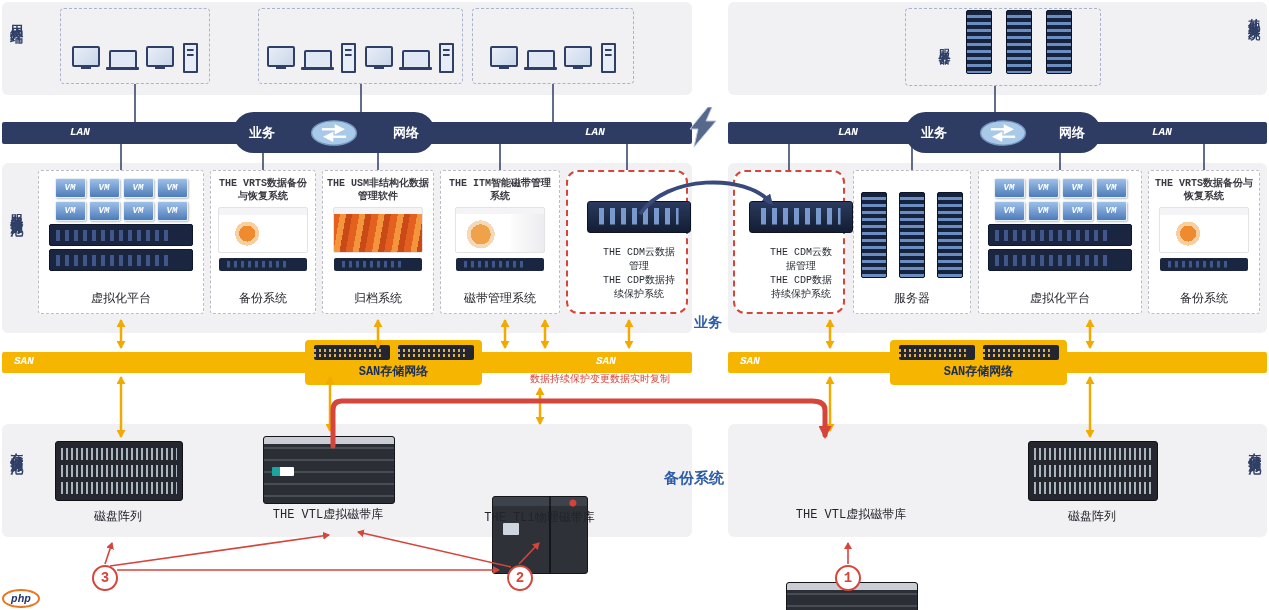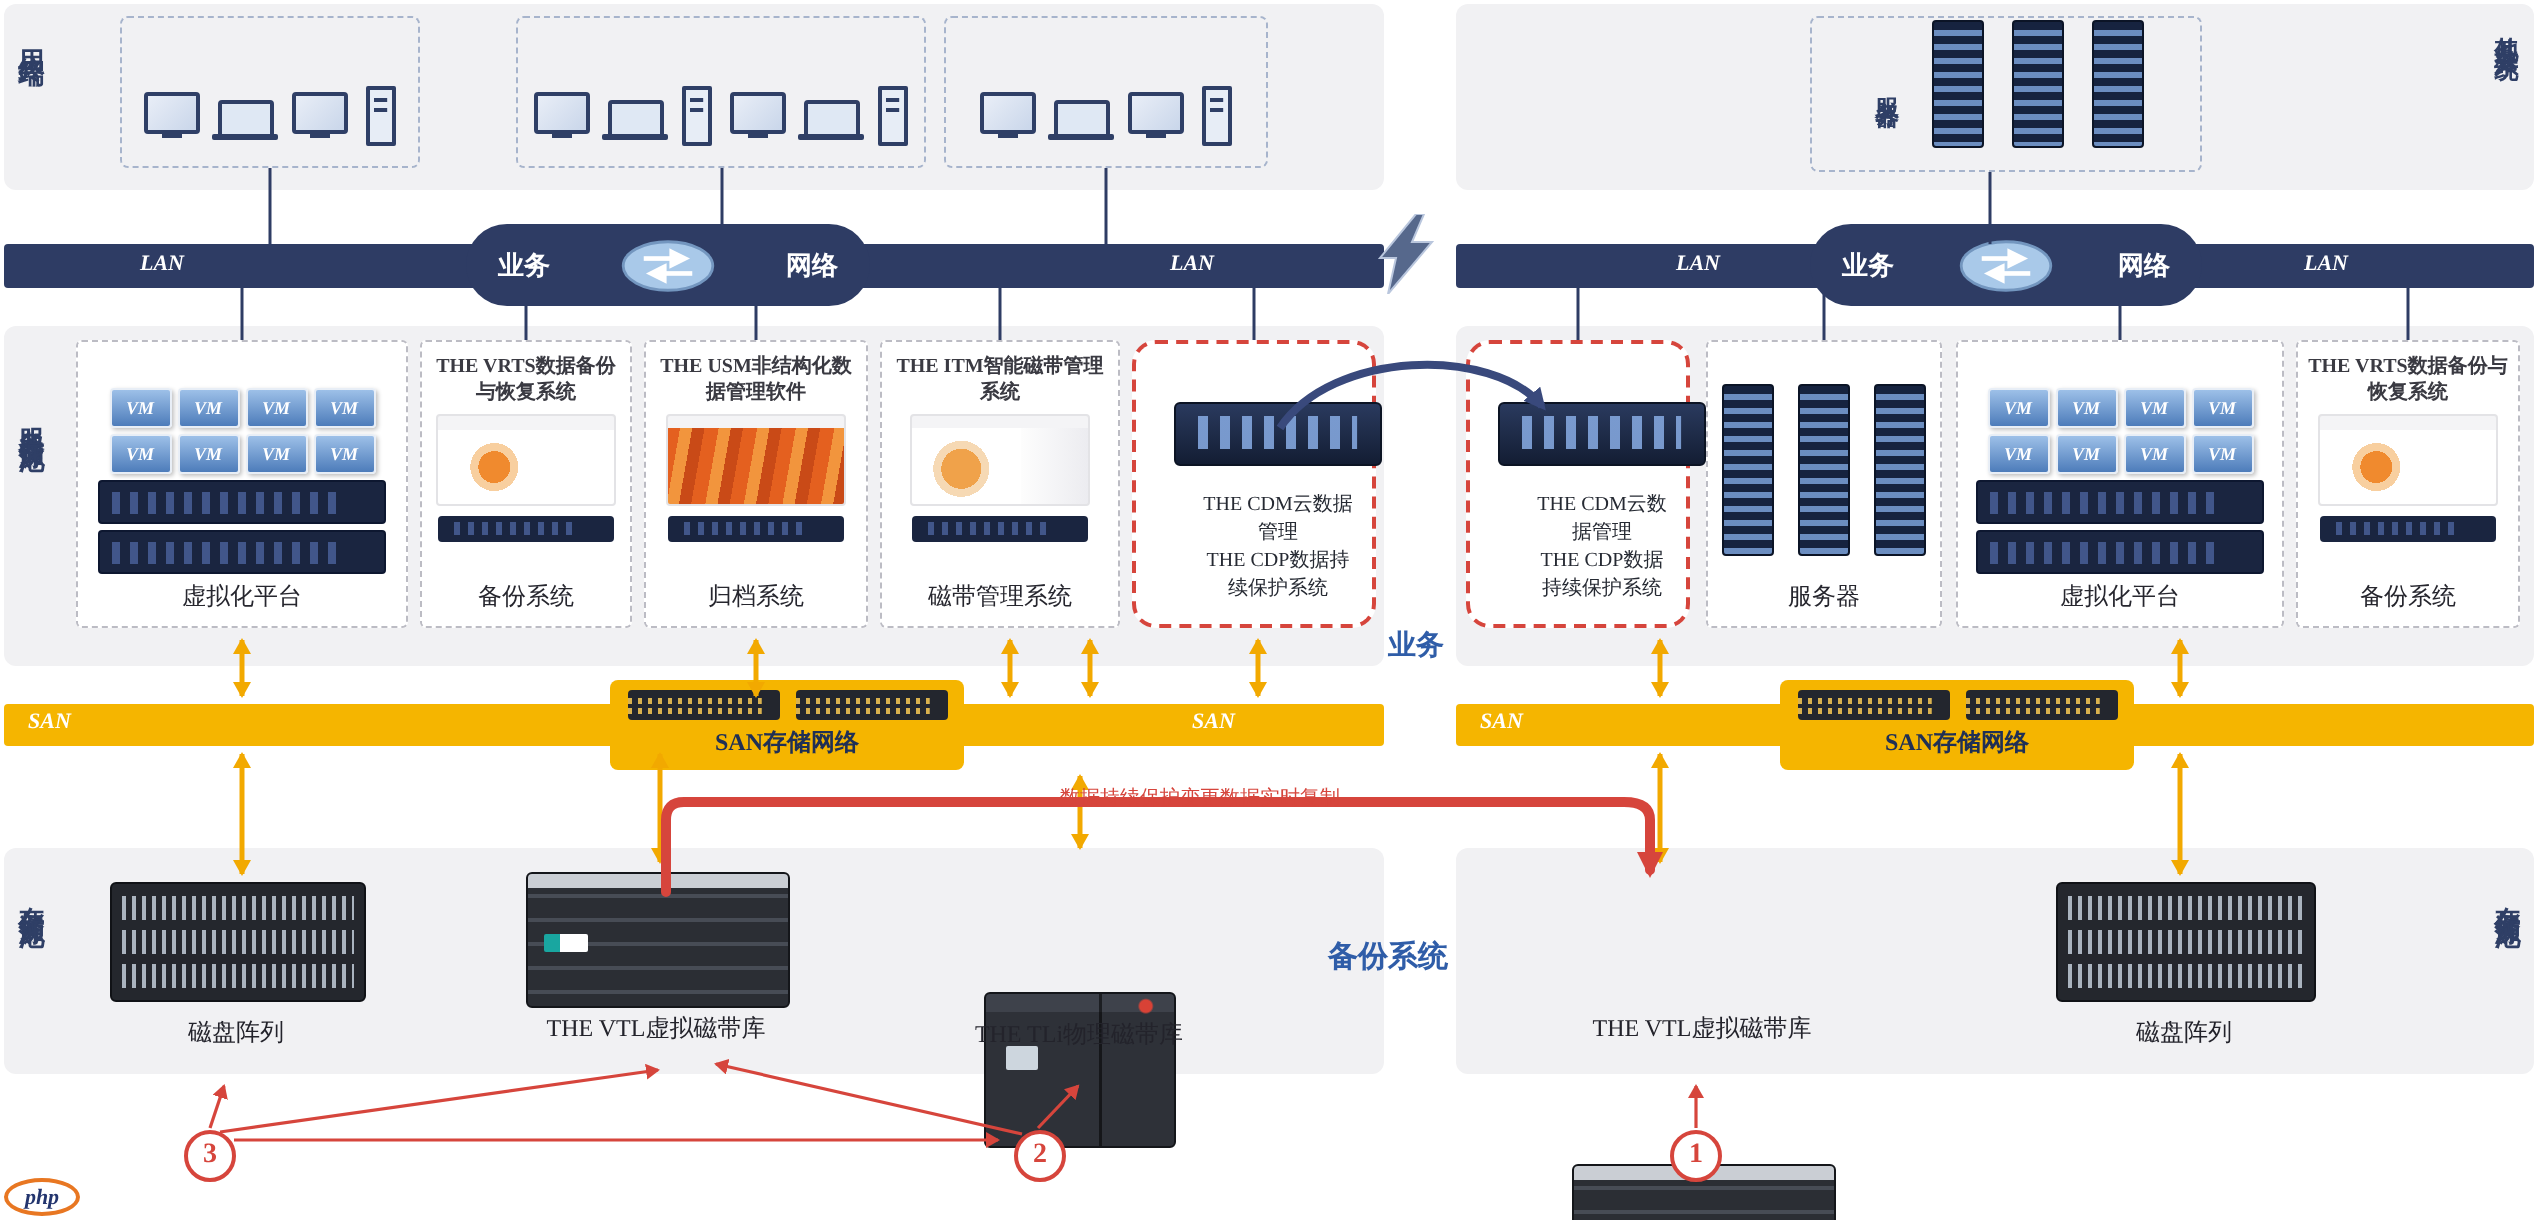--- a/index.html
+++ b/index.html
@@ -1,17 +1,17 @@
 <!DOCTYPE html>
 <html><head>
 <meta charset="utf-8">
 <style>
   html,body{margin:0;padding:0;background:#fff;}
   #stage{position:relative;width:1269px;height:610px;background:#fff;overflow:hidden;
-         font-family:Liberation Serif, serif;}
+         font-family:Liberation Mono, monospace;}
   .abs{position:absolute;}
   .panel{background:#f1f1f3;border-radius:6px;z-index:1;}
   .vlabel{position:absolute;writing-mode:vertical-lr;text-orientation:upright;color:#2f3f66;
           font-weight:bold;font-size:13px;letter-spacing:2px;line-height:1.1;z-index:2;}
   .cluster{border:1px dashed #a7b4cc;border-radius:4px;display:flex;align-items:flex-end;
            justify-content:center;gap:9px;padding-bottom:10px;z-index:2;box-sizing:border-box;}
   .ic-monitor{position:relative;width:24px;height:17px;border:2px solid #2f3f66;border-radius:2px;
               background:linear-gradient(135deg,#e9eef7,#c9d6ea);margin-bottom:6px;}
   .ic-monitor::after{content:"";position:absolute;left:50%;transform:translateX(-50%);top:100%;
               width:10px;height:4px;background:#2f3f66;}
@@ -38,21 +38,21 @@
                            repeating-linear-gradient(90deg,#d9b14e 0 2px,transparent 2px 5px);
           background-size:88% 3px,88% 3px;background-position:6% 4px,6% 9px;background-repeat:no-repeat;}
   .san-box-label{font-size:12px;font-weight:bold;color:#203055;margin-top:3px;}
   .sysbox{background:#fff;border:1px dashed #bcbcc4;border-radius:3px;display:flex;flex-direction:column;
           align-items:center;z-index:3;box-sizing:border-box;padding-top:7px;}
   .sysbox .title{font-size:10px;font-weight:bold;color:#3a3a42;text-align:center;line-height:1.25;
                  padding:0 4px;}
   .caption{margin-top:auto;padding-bottom:6px;font-size:12px;color:#26262e;text-align:center;}
   .cdm{border:2px dashed #d6453c;border-radius:12px;padding-left:24px;}
   .cdm-text{font-size:10px;color:#262a33;text-align:center;margin-top:13px;line-height:1.4;padding:0 8px;}
-  .vm-grid{display:grid;grid-template-columns:repeat(4,31px);gap:3px;justify-content:center;margin-top:16px;}
+  .vm-grid{display:grid;grid-template-columns:repeat(4,31px);gap:3px;justify-content:center;}
   .vm{width:31px;height:20px;display:flex;align-items:center;justify-content:center;color:#fff;
       font-size:9px;font-weight:bold;font-style:italic;background:linear-gradient(180deg,#9dc0e8,#4d7cba);
       border:1px solid #e8eef6;border-radius:2px;box-shadow:1px 1px 2px rgba(0,0,0,.25);box-sizing:border-box;}
   .rack-w{width:142px;height:20px;background:#1a2540;border:1px solid #0d1730;border-radius:2px;margin-top:3px;
           background-image:repeating-linear-gradient(90deg,#41568a 0 4px,transparent 4px 9px);
           background-size:calc(100% - 30px) 55%;background-position:6px 50%;background-repeat:no-repeat;}
   .shot{width:88px;height:44px;background:#fff;border:1px solid #e3e3e6;border-radius:2px;margin:4px auto 3px;}
   .shot-backup{background-image:linear-gradient(#f4f4f6 0 7px,transparent 7px),
                radial-gradient(circle at 32% 58%,#f08a2e 0 8px,#f8cf9f 8px 12px,transparent 12px);}
   .shot-archive{background-image:linear-gradient(#f4f4f6 0 6px,transparent 6px),
@@ -294,21 +294,21 @@
   <div class="disk abs" style="left:1028px;top:441px;width:128px;height:58px"></div>
 
   <div class="dev-caption" style="left:55px;top:508px;width:126px">磁盘阵列</div>
   <div class="dev-caption" style="left:243px;top:506px;width:170px">THE VTL虚拟磁带库</div>
   <div class="dev-caption" style="left:462px;top:509px;width:155px">THE TLi物理磁带库</div>
   <div class="dev-caption" style="left:766px;top:506px;width:170px">THE VTL虚拟磁带库</div>
   <div class="dev-caption" style="left:1028px;top:508px;width:128px">磁盘阵列</div>
 
   <div class="midtext" style="left:694px;top:314px;font-size:14px">业务</div>
   <div class="midtext" style="left:664px;top:469px;font-size:15px">备份系统</div>
-  <div class="fluxtext" style="left:515px;top:392px;width:170px">数据持续保护变更数据实时复制</div>
+  <div class="fluxtext" style="left:515px;top:372px;width:170px">数据持续保护变更数据实时复制</div>
 
   <div class="numcircle" style="left:92px;top:565px">3</div>
   <div class="numcircle" style="left:507px;top:565px">2</div>
   <div class="numcircle" style="left:835px;top:565px">1</div>
 
   <div class="wm">
     <span>php</span>
   </div>
 
   <svg class="overlay" width="1269" height="610" viewBox="0 0 1269 610">

